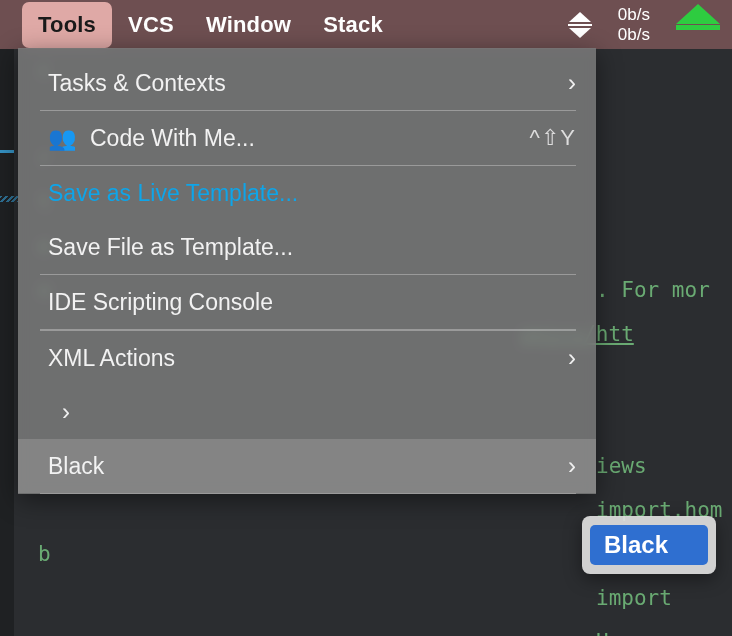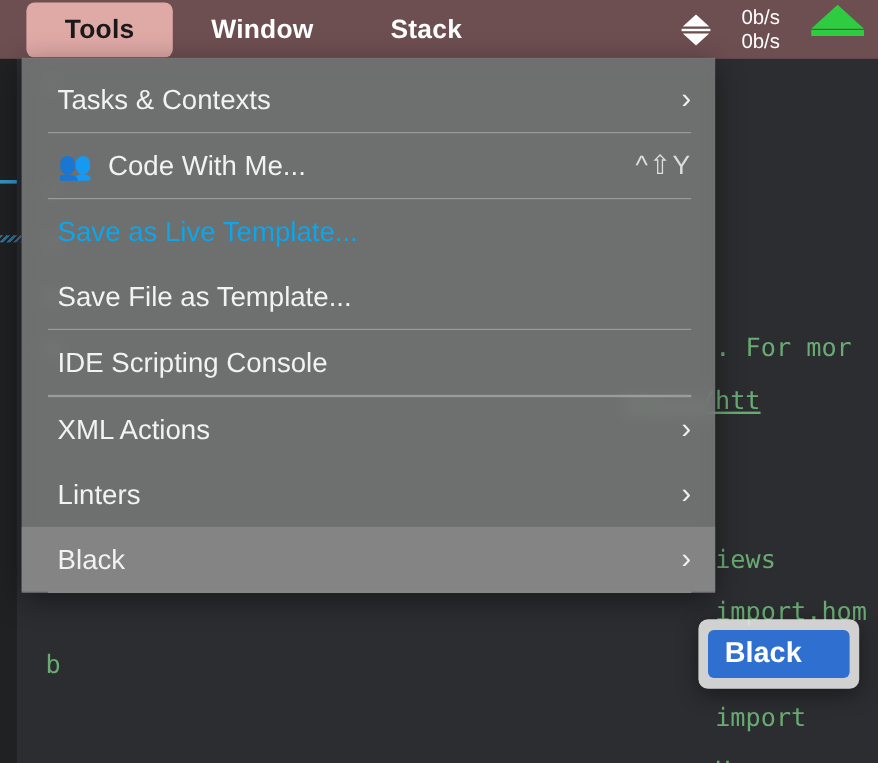--- a/index.html
+++ b/index.html
@@ -67,21 +67,21 @@
     width: 732px; height: 49px;
     background: #6e4f51;
     display: flex;
     align-items: center;
     z-index: 40;
   }
   .menu-item {
     height: 49px;
     display: flex;
     align-items: center;
-    padding: 0 32px;
+    padding: 0 16px;
     color: #ffffff;
     font-size: 22px;
     font-weight: bold;
     letter-spacing: .2px;
     white-space: nowrap;
   }
   .menu-item.selected {
     background: #dfa9a6;
     color: #1a1a1a;
     border-radius: 7px;
@@ -235,20 +235,23 @@
   <div class="ln" style="top:484px;">   <span>b</span></div>
   <div class="ln" style="top:528px;left:596px;width:220px;"><span>import</span></div>
   <div class="ln" style="top:572px;left:596px;width:220px;"><span>Home as m</span></div>
 </div>
 
 <div class="menubar">
   <div class="menu-item selected">
     <span>Tools</span>
   </div>
   <div class="menu-item">
+    <span>VCS</span>
+  </div>
+  <div class="menu-item">
     <span>Window</span>
   </div>
   <div class="menu-item">
     <span>Stack</span>
   </div>
   <div class="menubar-spacer"></div>
   <div class="menubar-icon-updown">
     <div class="ud-up"></div>
     <div class="ud-bar"></div>
     <div class="ud-dn"></div>
@@ -291,21 +294,20 @@
   </div>
   <div class="sep"></div>
 
   <div class="sep"></div>
 
   <div class="mrow">
     <span class="label">XML Actions</span>
     <span class="chev">›</span>
   </div>
   <div class="mrow">
-    <span class="label">Linters</span>
     <span class="chev">›</span>
   </div>
   <div class="mrow highlight">
     <span class="label">Black</span>
     <span class="chev">›</span>
   </div>
   <div class="sep"></div>
 
 </div>
 

